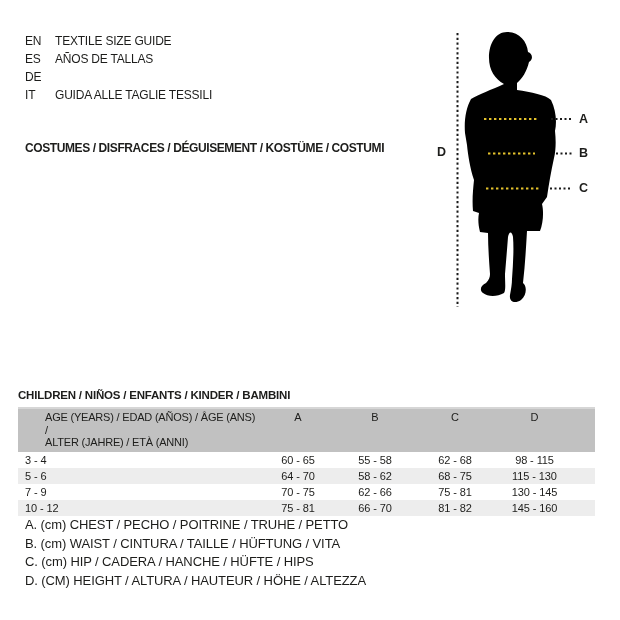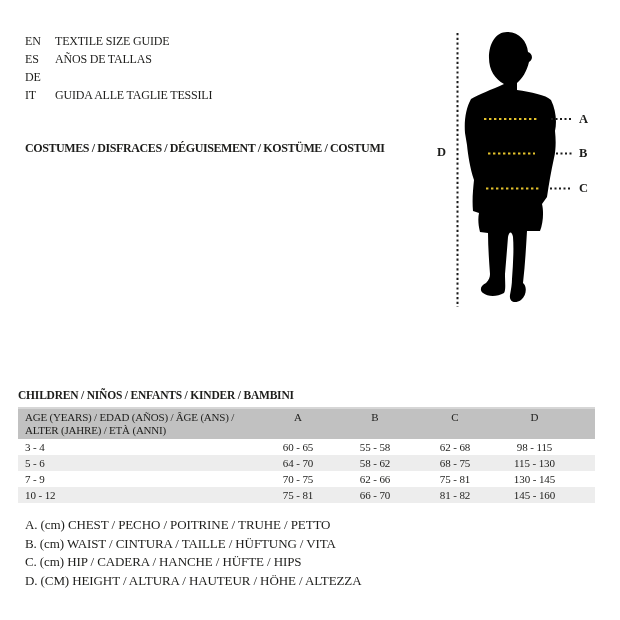--- a/index.html
+++ b/index.html
@@ -1,18 +1,18 @@
 <!DOCTYPE html>
 <html><head>
 <meta charset="utf-8">
 <style>
   html,body{margin:0;padding:0;background:#fff;}
   .page{
     position:relative;width:620px;height:620px;background:#ffffff;overflow:hidden;
-    font-family:Liberation Serif, serif;color:#1d1d1b;
+    font-family:Liberation Sans, sans-serif;color:#1d1d1b;
   }
   
   .lang-block{position:absolute;left:25px;top:32px;}
   .lang-row{display:flex;height:18px;line-height:18px;font-size:12px;letter-spacing:-0.2px;}
   .lang-code{width:30px;flex:0 0 30px;}
   
   .category-title{position:absolute;left:25px;top:141px;font-size:12px;font-weight:700;letter-spacing:-0.4px;}
   
   .figure-svg{position:absolute;left:430px;top:20px;width:180px;height:300px;}
   .m-label{position:absolute;font-size:12.5px;font-weight:700;line-height:13px;}
@@ -21,21 +21,21 @@
   .label-c{left:579px;top:182px;}
   .label-d{left:437px;top:146px;}
   
   .section-title{position:absolute;left:18px;top:389px;font-size:11.5px;font-weight:700;letter-spacing:-0.2px;}
   
   .size-table{position:absolute;left:18px;top:407px;width:577px;font-size:11px;}
   .t-header{
     display:grid;grid-template-columns:242px 76px 78px 82px 99px;
     background:#c1c1c1;border-top:2px solid #d6d6d6;padding:2px 0 3px;
   }
-  .t-agecell{padding-left:7px;line-height:12.5px;letter-spacing:-0.2px;}
+  .t-agecell{padding-left:7px;line-height:12.5px;letter-spacing:-0.2px;margin-left:20px;}
   .t-col{text-align:center;line-height:12.5px;}
   .t-row{display:grid;grid-template-columns:242px 76px 78px 82px 99px;height:16px;line-height:16px;}
   .t-row.alt{background:#ededed;}
   .t-age{padding-left:7px;letter-spacing:-0.1px;}
   .t-val{text-align:center;letter-spacing:-0.1px;}
   .t-col.last,.t-val.last{padding-right:22px;}
   
   .legend{position:absolute;left:25px;top:516px;font-size:13px;line-height:18.5px;letter-spacing:-0.1px;}
 </style>
 </head>

